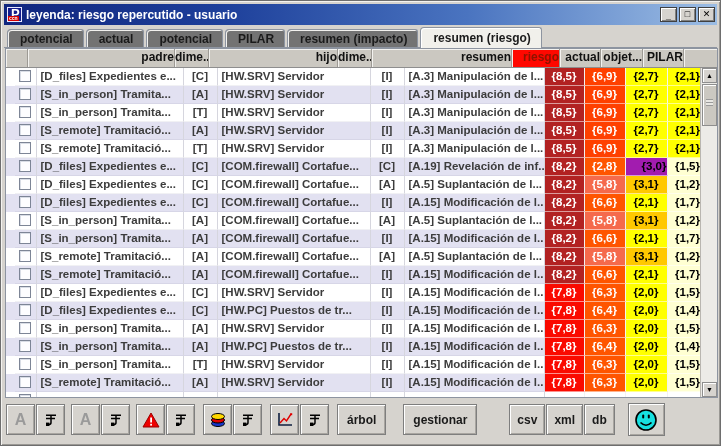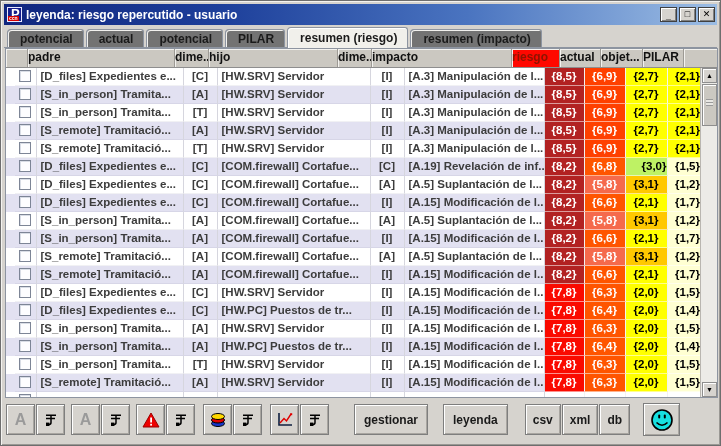--- a/index.html
+++ b/index.html
@@ -44,21 +44,21 @@
     box-shadow: inset 1px 1px 0 #f2f1ee; white-space:nowrap; cursor:default;
   }
   .tab.sel { background:#f1f0eb; height:21px; padding-top:3px; position:relative; z-index:2;
     box-shadow: inset 1px 1px 0 #ffffff; }
   .tabline { position:absolute; top:46px; left:3px; right:3px; height:1px; background:#8d94a0; }
 
   
   .panel { position:absolute; top:47px; left:4px; width:713px; height:350px;
     background:#fff; border:1px solid #8d94a0; z-index:1; }
   .thead { display:flex; height:19px; background:#cbc8c1; border-bottom:1px solid #8e8e8e; }
-  .hc { height:18px; font-size:12px; font-weight:bold; color:#111; text-align:left;
+  .hc { height:18px; font-size:12px; font-weight:bold; color:#111; text-align:right;
     line-height:17px; background:#cbc8c1; border-right:1px solid #9d9a94;
     box-shadow: inset 1px 1px 0 #f3f2ef; overflow:hidden; white-space:nowrap; cursor:default; }
   .hc.hred { background:#ff0800; color:#8c1400; }
   .cfill { flex:1 1 auto; border-right:none; }
 
   .tbody { position:relative; height:329px; overflow:hidden; background:#fff; }
   .row { display:flex; height:18px; background:#fff;justify-content:center; }
   .row.alt { background:#e2e1f1; }
   .cell { height:18px; font-size:11.5px; font-weight:bold; color:#3c3c3c;
     line-height:17px; white-space:nowrap; overflow:hidden;
@@ -125,33 +125,33 @@
       <div class="winbtn max">□</div>
       <div class="winbtn close">✕</div>
     </div>
   </div>
 
   <div class="tabstrip">
       <div class="tab">potencial</div>
       <div class="tab">actual</div>
       <div class="tab">potencial</div>
       <div class="tab">PILAR</div>
+      <div class="tab">resumen (impacto)</div>
       <div class="tab sel">resumen (riesgo)</div>
-      <div class="tab">resumen (impacto)</div>
     </div>
   <div class="tabline"></div>
 
   <div class="panel">
     <div class="thead">
         <div class="hc c0"></div>
         <div class="hc c1">padre</div>
         <div class="hc c2">dime...</div>
         <div class="hc c3">hijo</div>
         <div class="hc c4">dime...</div>
-        <div class="hc c5">impacto</div>
+        <div class="hc c5">resumen</div>
         <div class="hc c6 hred" style="background: rgb(255, 8, 0); color: rgb(140, 20, 0);">riesgo</div>
         <div class="hc c7">actual</div>
         <div class="hc c8">objet...</div>
         <div class="hc c9">PILAR</div>
         <div class="hc cfill"></div>
       </div>
     <div class="tbody">
         <div class="row">
           <div class="cell c0"><span class="cb"></span></div>
           <div class="cell c1">[D_files] Expedientes e...</div>
@@ -213,22 +213,22 @@
           <div class="cell vc c9" style="background: rgb(255, 255, 0); color: rgb(0, 0, 0);">{2,1}</div>
         </div>
         <div class="row alt">
           <div class="cell c0"><span class="cb"></span></div>
           <div class="cell c1">[D_files] Expedientes e...</div>
           <div class="cell c2">[C]</div>
           <div class="cell c3">[COM.firewall] Cortafue...</div>
           <div class="cell c4">[C]</div>
           <div class="cell c5">[A.19] Revelación de inf...</div>
           <div class="cell vc c6" style="background: rgb(178, 34, 34); color: rgb(255, 255, 255);">{8,2}</div>
-          <div class="cell vc c7" style="background: rgb(255, 85, 0); color: rgb(255, 255, 255);">{6,8}</div>
-          <div class="cell vc c8" style="background: #bef264; color: rgb(0, 0, 0); padding-left: 16px;">{3,0}</div>
+          <div class="cell vc c7" style="background: rgb(255, 85, 0); color: rgb(255, 255, 255);">{2,8}</div>
+          <div class="cell vc c8" style="background: #a21caf; color: rgb(0, 0, 0); padding-left: 16px;">{3,0}</div>
           <div class="cell vc c9" style="background: rgb(255, 255, 210); color: rgb(0, 0, 0);">{1,5}</div>
         </div>
         <div class="row">
           <div class="cell c0"><span class="cb"></span></div>
           <div class="cell c1">[D_files] Expedientes e...</div>
           <div class="cell c2">[C]</div>
           <div class="cell c3">[COM.firewall] Cortafue...</div>
           <div class="cell c4">[A]</div>
           <div class="cell c5">[A.5] Suplantación de l...</div>
           <div class="cell vc c6" style="background: rgb(178, 34, 34); color: rgb(255, 255, 255);">{8,2}</div>
@@ -451,24 +451,24 @@
       </svg>
     </div>
     <div class="gap1"></div>
     <div class="tbtn ibtn">
       <svg width="16" height="16" viewBox="0 0 16 16">
         <path d="M3 3.2h10 M3 6.4h9 M8 3.2v7.3c0 1.3-.6 1.9-1.8 1.9H4.6" stroke="#000" stroke-width="1.5" fill="none"></path>
         <rect x="3" y="10.6" width="3.4" height="3.4" fill="#000"></rect>
       </svg>
     </div>
     <div class="gap8"></div>
+    <div class="tbtn txtbtn">árbol</div>
     <div class="gap17"></div>
     <div class="tbtn txtbtn">gestionar</div>
     <div class="gap15"></div>
-    <div class="tbtn txtbtn">leyenda</div>
     <div class="gap17"></div>
     <div class="tbtn smallbtn">csv</div>
     <div class="gap1"></div>
     <div class="tbtn smallbtn">xml</div>
     <div class="gap1"></div>
     <div class="tbtn smallbtn">db</div>
     <div class="gap13"></div>
     <div class="tbtn bigbtn">
       <svg width="24" height="24" viewBox="0 0 24 24">
         <circle cx="12" cy="12" r="10" fill="#17e0e0" stroke="#000" stroke-width="1.6"></circle>

